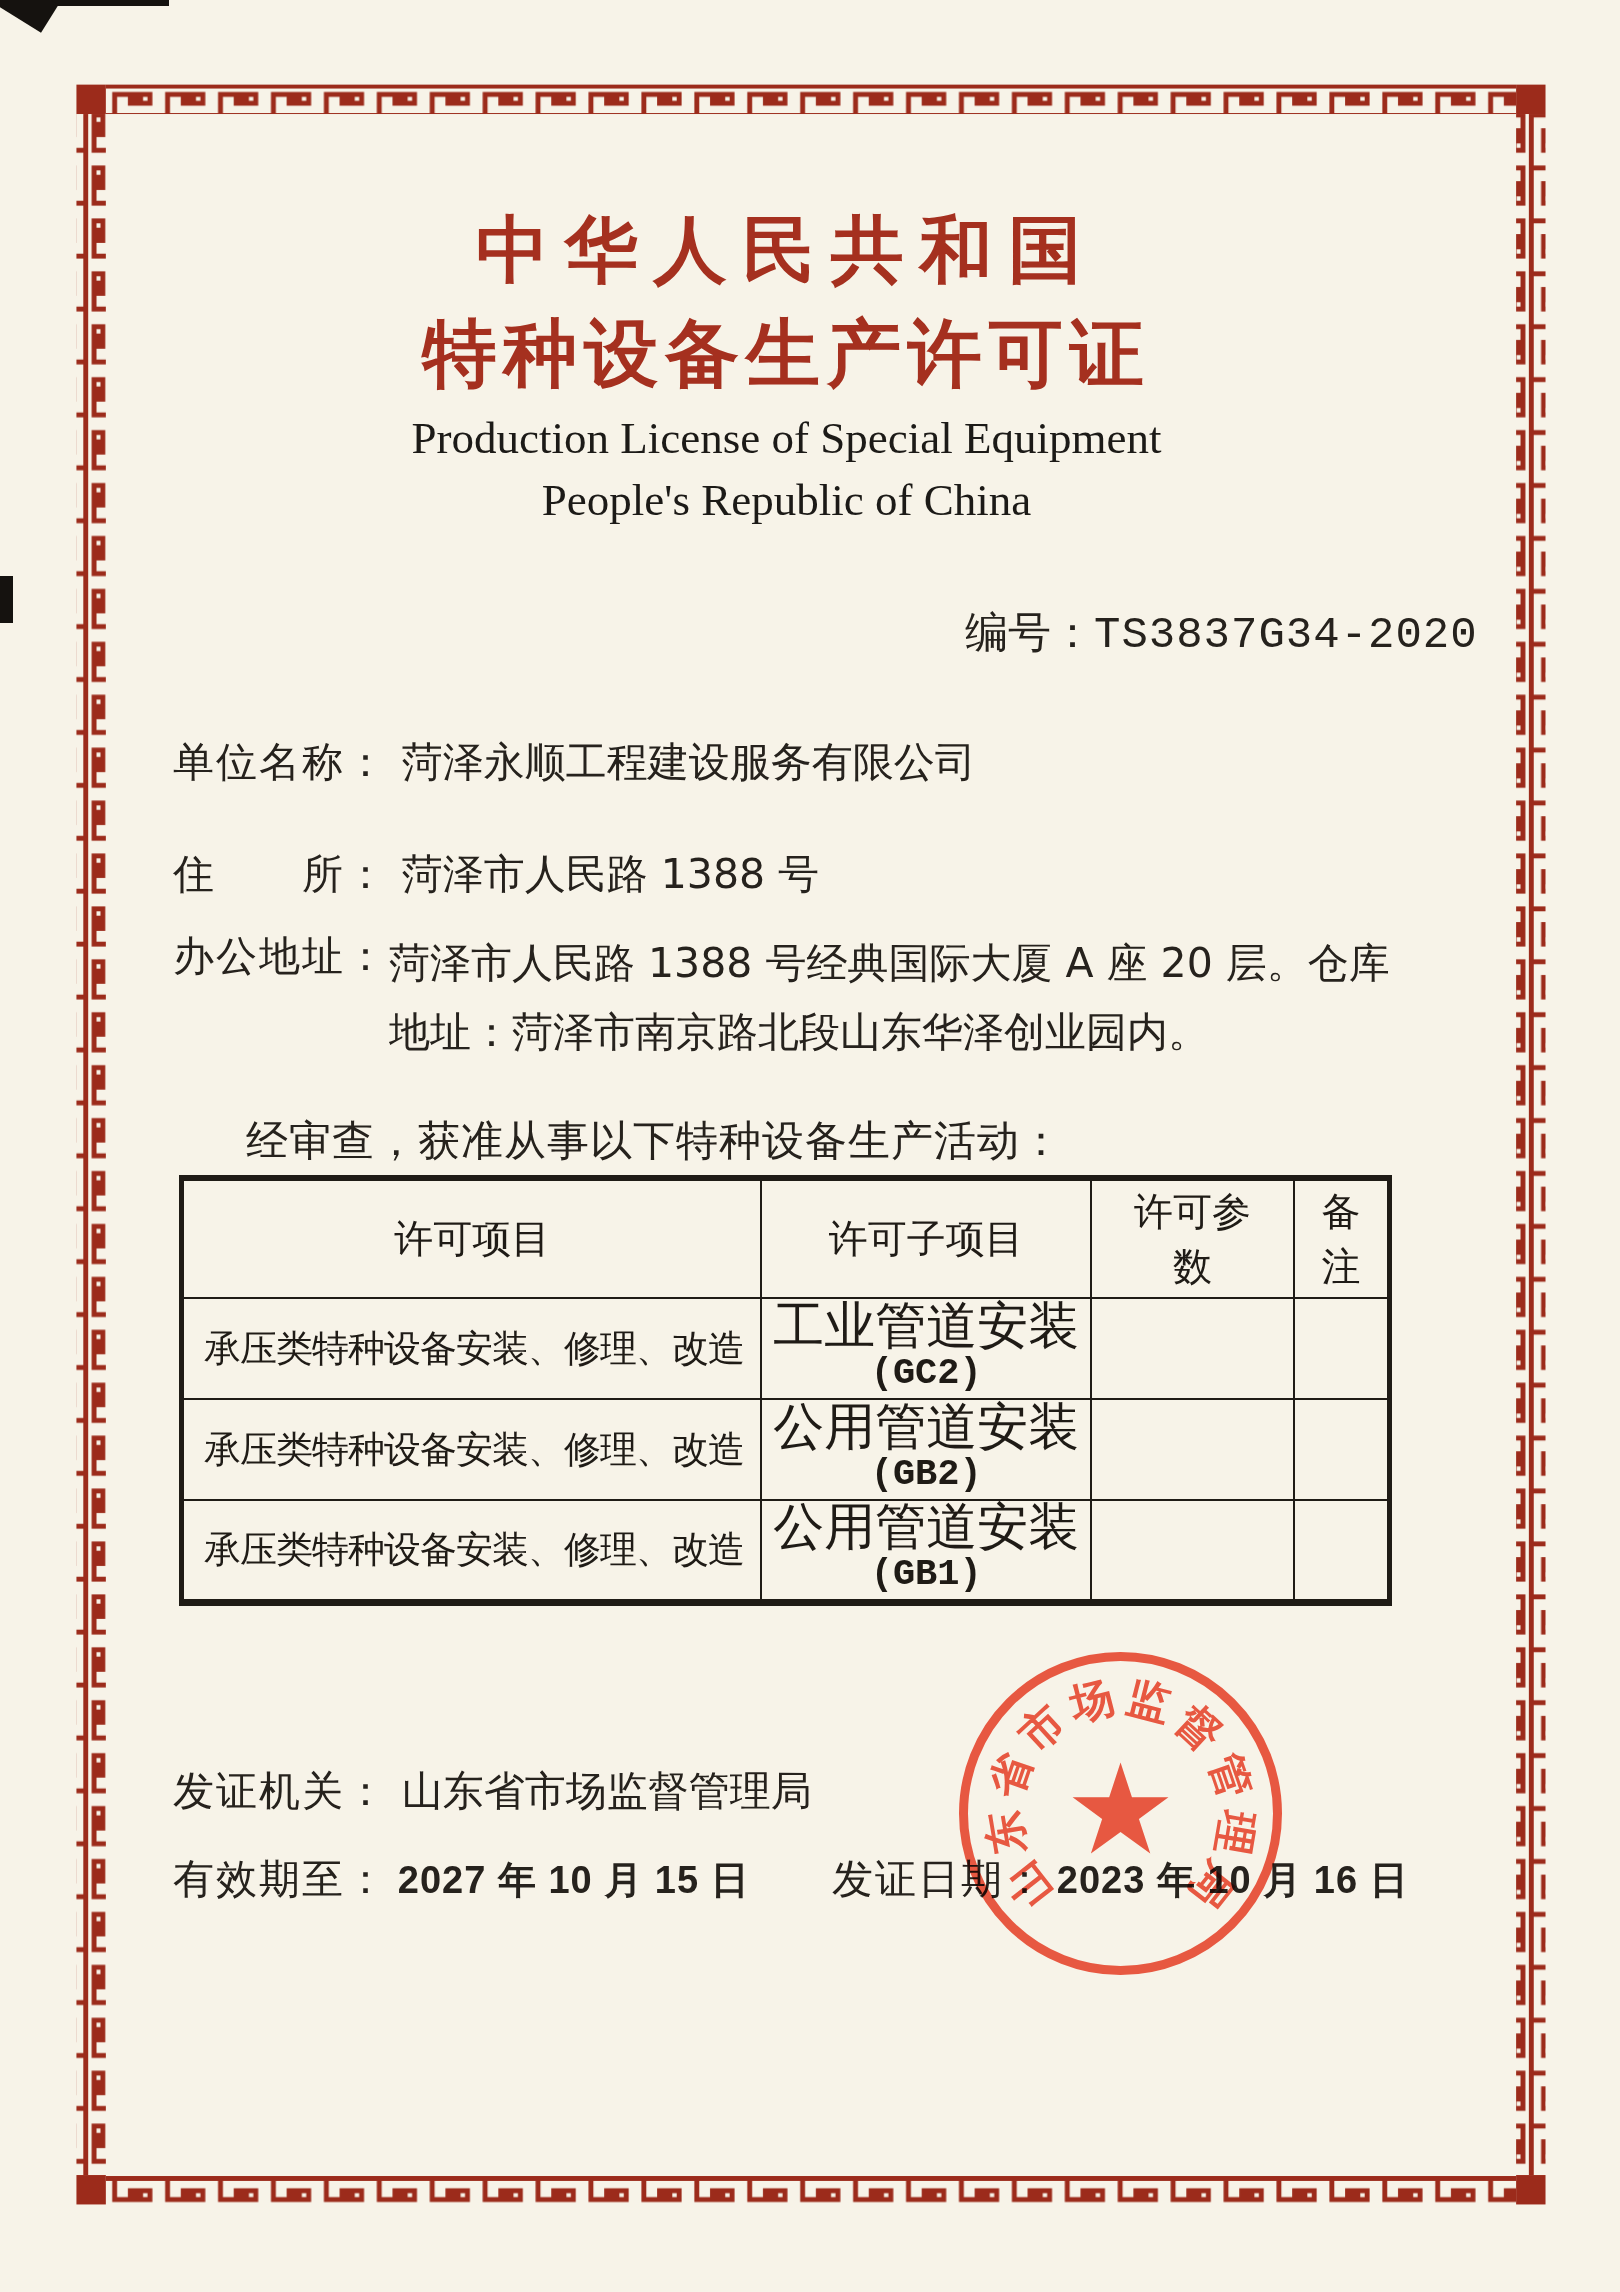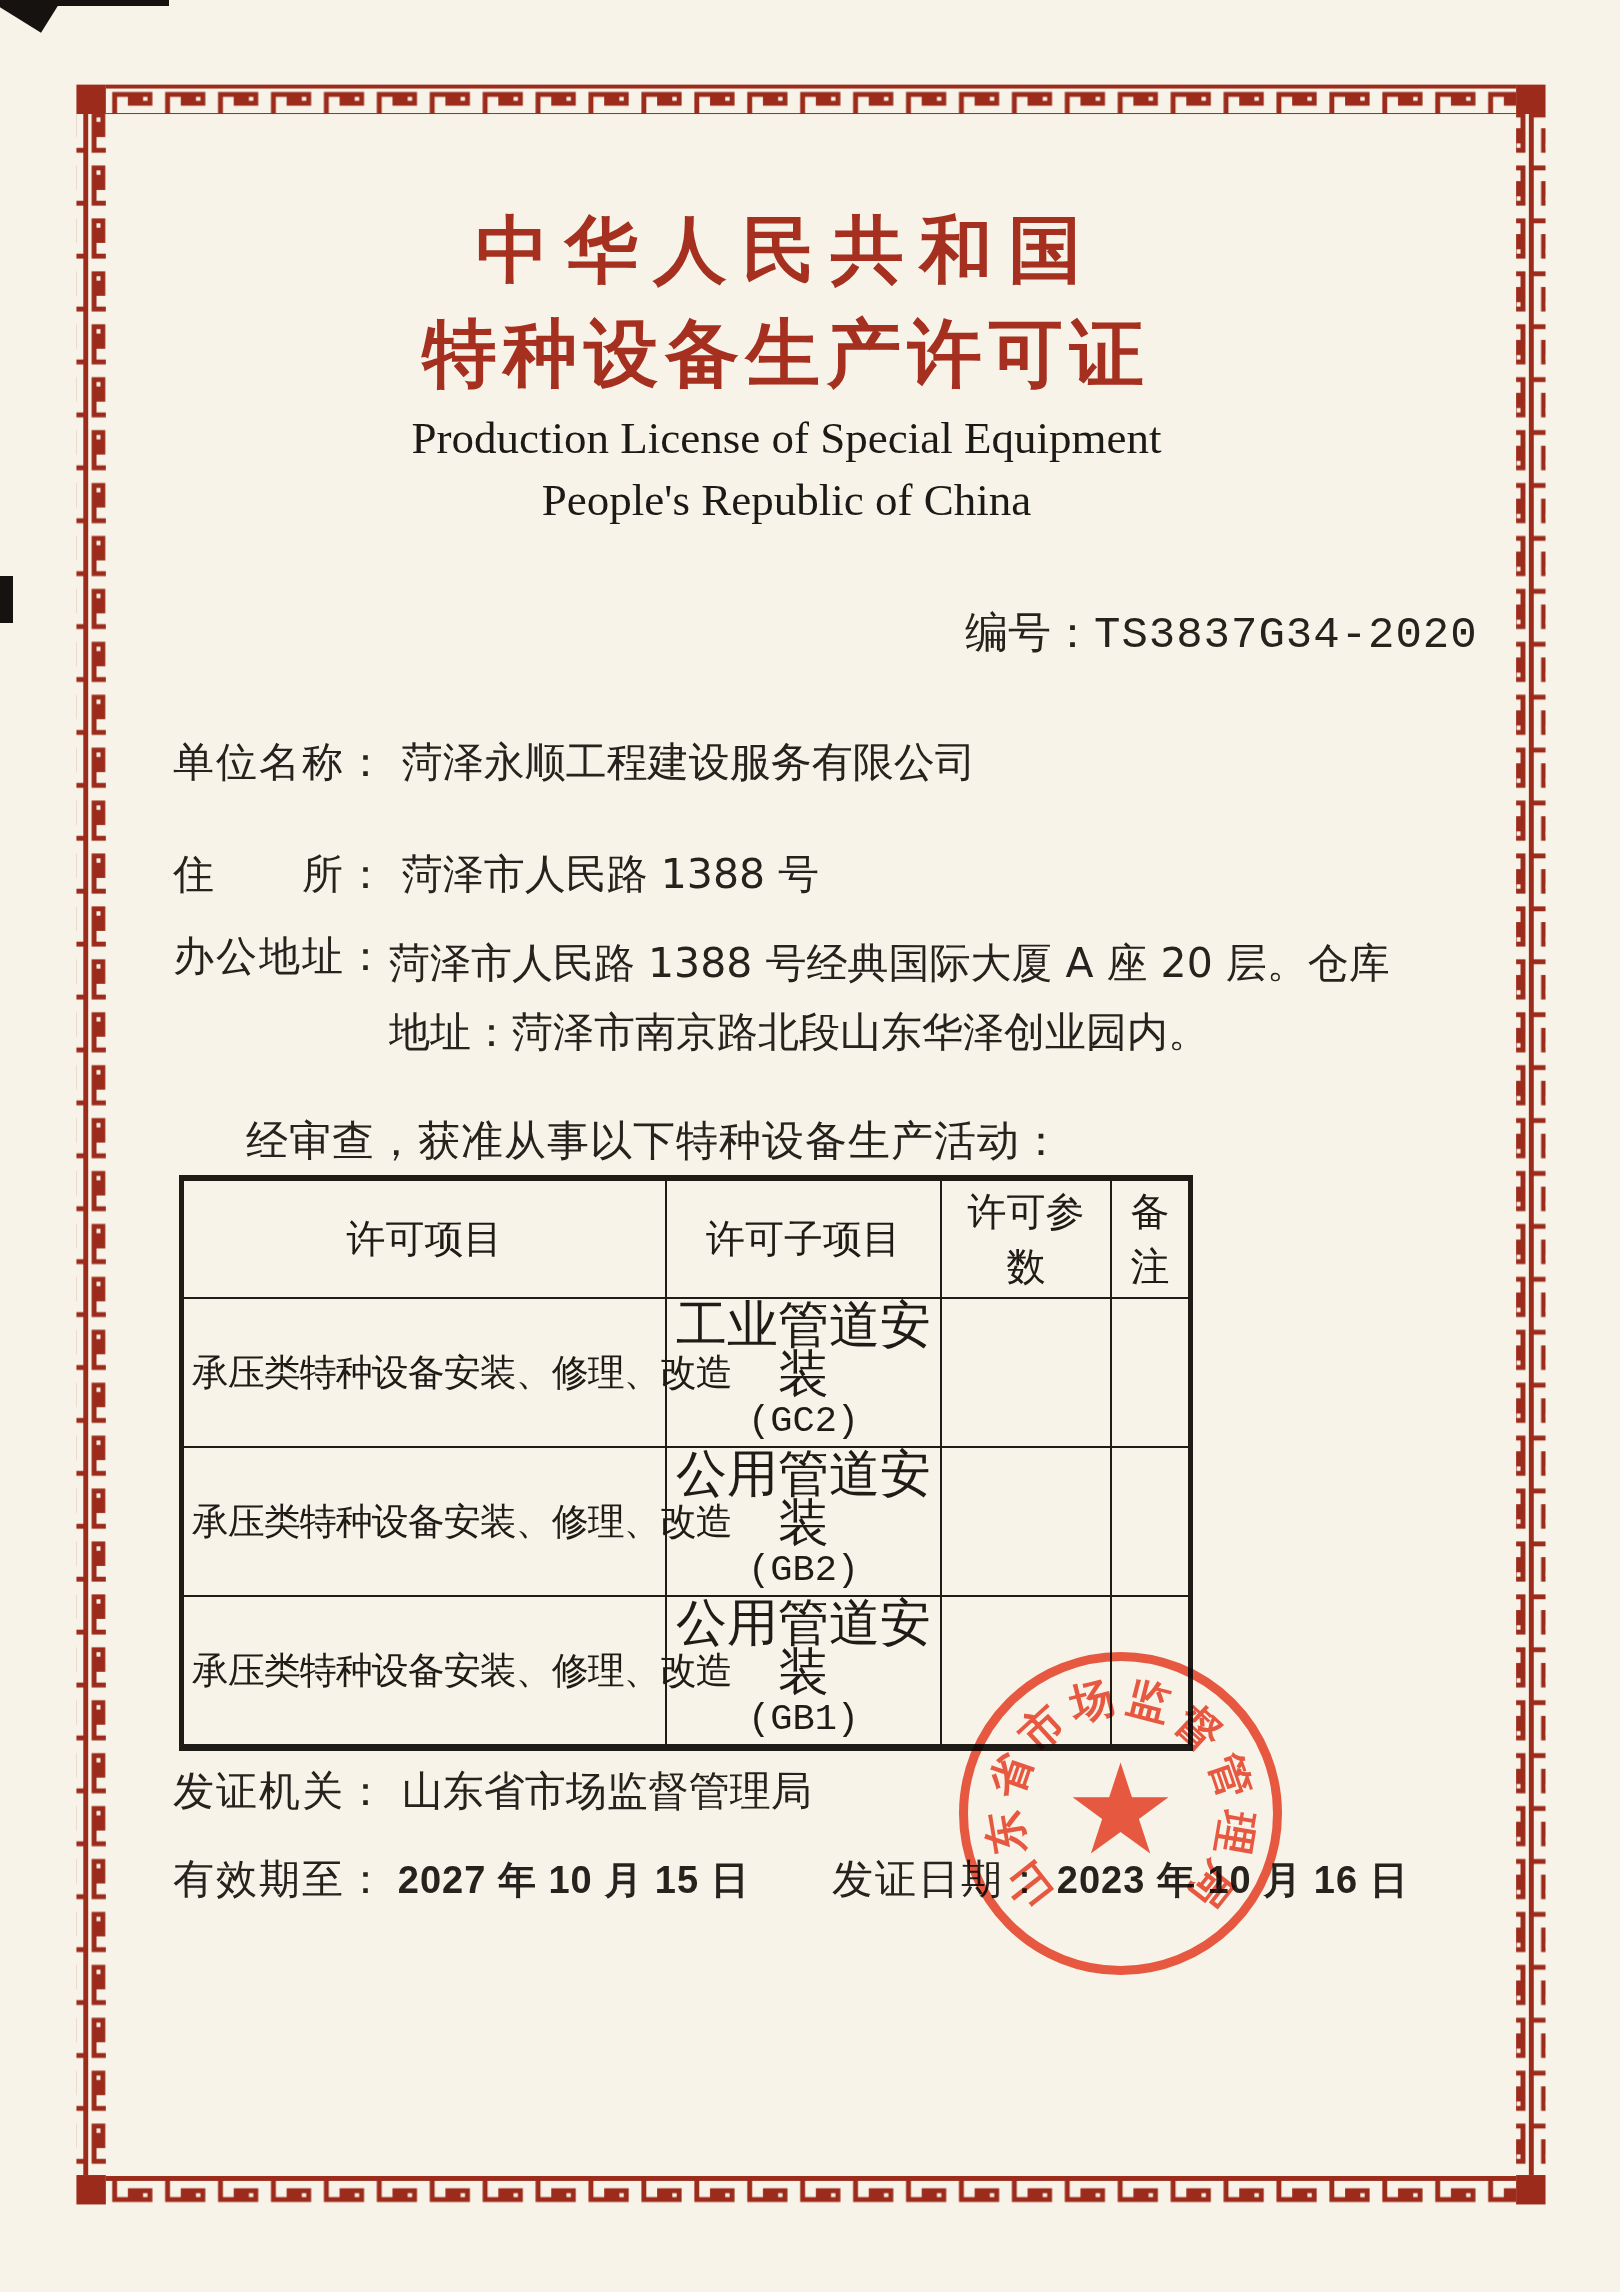--- a/index.html
+++ b/index.html
@@ -35,33 +35,33 @@
   .field .val{margin-left:13.7px;}
   .f-company{top:735px;left:173px;}
   .f-residence{top:847px;left:173px;}
   .f-office{top:929px;left:173px;display:flex;align-items:flex-start;}
   .office-lines{margin-left:1px;}
   .office-lines div{line-height:69px;white-space:nowrap;}
   .approval{top:1113px;left:246px;font-size:42px;letter-spacing:1px;}
 
   
   table.lic{
-    position:absolute;top:1175px;left:179px;width:1014px;
+    position:absolute;top:1175px;left:179px;width:1213px;
     border-collapse:collapse;table-layout:fixed;
     font-size:39px;color:#1f1b16;
   }
   table.lic,table.lic th,table.lic td{border:2.9px solid #1f1b16;}
   table.lic{border-width:5.9px;border-top-width:6.9px;border-bottom-width:7.8px;}
   table.lic th{font-weight:normal;text-align:center;vertical-align:middle;}
   table.lic td{text-align:center;vertical-align:middle;}
   tr.hdr{height:120px;}
   tr.row{height:101px;}
   td.item{font-size:37px;text-align:left;padding:0 3.9px 0 7.8px;letter-spacing:-1px;white-space:nowrap;}
   .sub1{line-height:49px;font-size:51px;}
-  .sub2{line-height:47px;font-size:37px;font-family:"Liberation Mono","DejaVu Sans Mono",monospace;}
+  .sub2{line-height:47px;font-size:37px;font-family:"Liberation Mono","DejaVu Sans Mono",monospace;font-weight:bold;}
   th .wrapnarrow{display:inline-block;width:3.1em;word-break:break-all;line-height:55px;}
   th .wrap1{display:inline-block;width:1.2em;word-break:break-all;line-height:55px;}
 
   
   .f-authority{top:1764px;left:173px;}
   .f-valid{top:1852px;left:173px;}
   .f-issue{top:1852px;left:832px;}
   .date-val{font-family:"Liberation Sans",sans-serif;font-weight:600;font-size:38px;margin-left:9.8px;letter-spacing:1px;}
 
   

